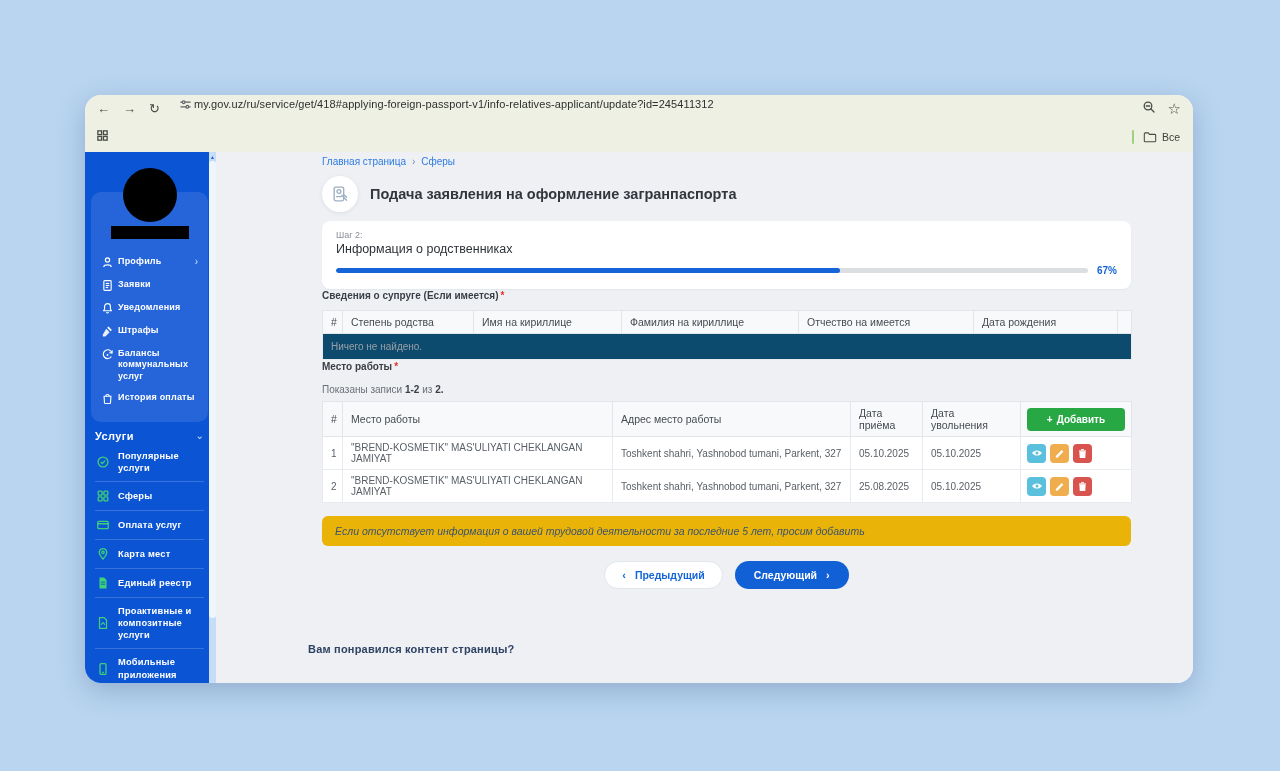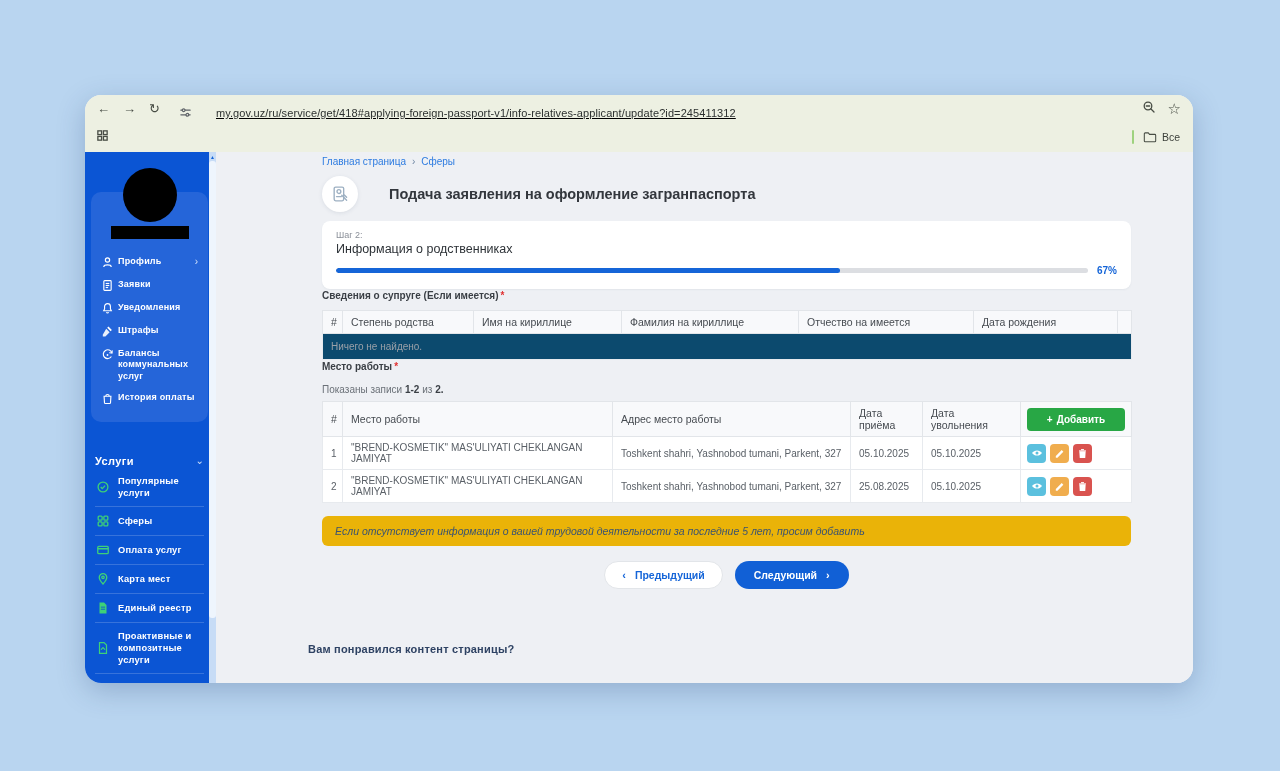--- a/index.html
+++ b/index.html
@@ -14,21 +14,21 @@
     border-radius:16px; overflow:hidden;
     box-shadow:0 8px 28px rgba(30,60,110,0.25);
     display:flex; flex-direction:column; background:#eef0f4;
   }
   
   .toolbar {
     height:27px; background:#edf0e2; flex:0 0 auto;
     display:flex; align-items:center; padding:0 12px; gap:13px;
   }
   .nav-ic { font-size:13px; color:#474c44; cursor:pointer; line-height:1; }
-  .urlbar { flex:1; display:flex; align-items:flex-end; gap:24px; height:21px; padding:0 6px;text-decoration:underline; }
+  .urlbar { flex:1; display:flex; align-items:flex-start; gap:2px; height:21px; padding:0 6px; }
   .site-info { display:flex; align-items:center; }
   .url-text { font-size:11px; color:#2d3130; letter-spacing:0.1px; white-space:nowrap; overflow:hidden; }
   .tb-right { display:flex; align-items:center; gap:12px; }
   .bookmarksbar {
     height:30px; background:#edf0e2; flex:0 0 auto;
     display:flex; align-items:center; padding:0 11px;
   }
   .bm-spacer { flex:1; }
   .bm-sep { width:2px; height:14px; background:#9ed27e; margin-right:9px; border-radius:1px; }
   .bm-folder { display:flex; align-items:center; gap:5px; }
@@ -47,36 +47,36 @@
   .avatar {
     position:absolute; top:-24px; left:50%; transform:translateX(-50%);
     width:54px; height:54px; border-radius:50%; background:#000;
   }
   .name-redacted { width:78px; height:13px; background:#000; margin:0 auto 12px; }
   .pm-item { display:flex; align-items:flex-start; gap:4px; padding:5px 2px; cursor:pointer; }
   .pm-ic { width:13px; flex:0 0 auto; display:flex; }
   .pm-label { font-size:9px; font-weight:600; line-height:1.25; letter-spacing:0.2px; }
   .pm-chev { margin-left:auto; font-size:10px; color:#cfe0fa; }
   .side-section { padding:0 12px 0 10px; }
-  .sec-head { display:flex; align-items:center; margin-top:32px; cursor:pointer; }
+  .sec-head { display:flex; align-items:center; margin-top:7px; cursor:pointer; }
   .sec-head-label { font-size:11px; font-weight:700; letter-spacing:0.4px; line-height:1.3; }
   .sec-chev { margin-left:auto; font-size:10px; color:#cfe0fa; }
   .svc-item {
     display:flex; align-items:center; gap:8px; padding:7px 1px;
     border-bottom:1px solid rgba(255,255,255,0.18); cursor:pointer;
   }
   .svc-item.last { border-bottom:none; }
   .svc-ic { width:14px; flex:0 0 auto; display:flex; }
   .svc-label { font-size:9.3px; font-weight:600; line-height:1.3; letter-spacing:0.2px; }
   
   .main { flex:1; min-width:0; padding:4px 62px 0 106px; background:#eef0f4; }
   .breadcrumb { display:flex; align-items:center; gap:6px; font-size:10px; }
   .bc-link { color:#2d7be0; cursor:pointer; }
   .bc-sep { color:#6f87a3; font-size:10px; }
-  .title-row { display:flex; align-items:center; gap:31px; margin-top:9px; }
+  .title-row { display:flex; align-items:center; gap:12px; margin-top:9px; }
   .title-icon {
     width:36px; height:36px; border-radius:50%; background:#fff;
     box-shadow:0 1px 4px rgba(40,60,90,0.10);
     display:flex; align-items:center; justify-content:center; flex:0 0 auto;
   }
   .page-title { font-size:14.5px; font-weight:600; color:#33373d; }
   .step-card {
     margin-top:9px; background:#fff; border-radius:8px; padding:9px 14px 13px;
     box-shadow:0 1px 2px rgba(40,60,90,0.06);
   }

